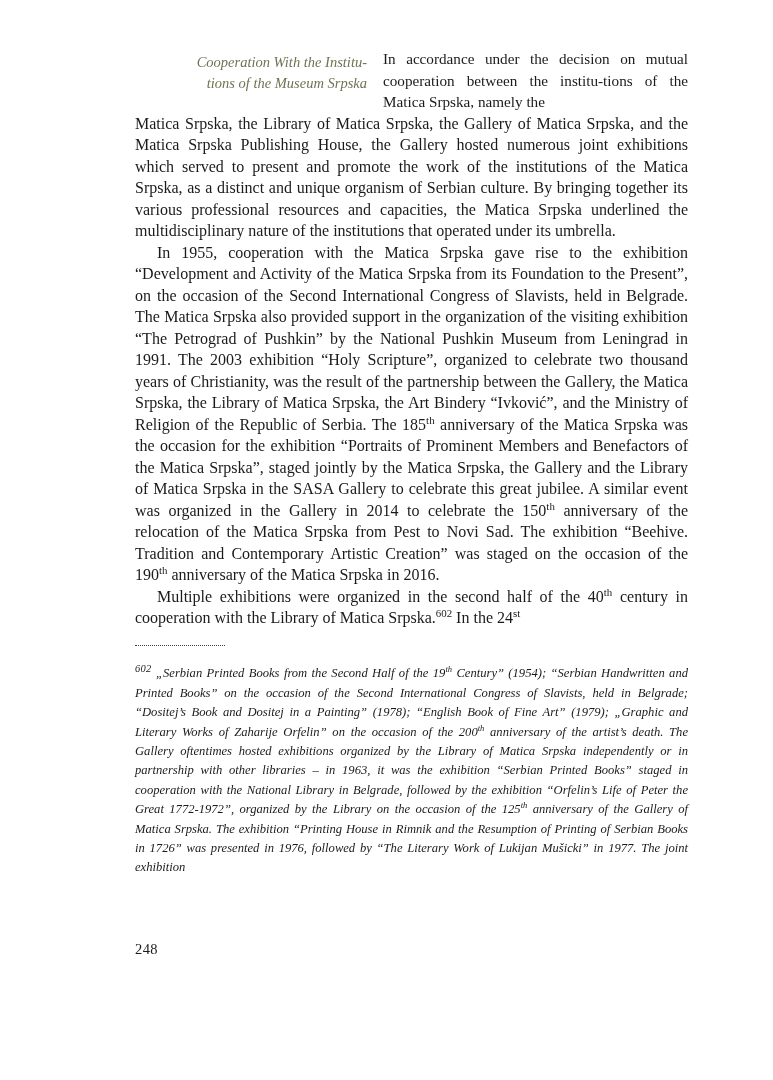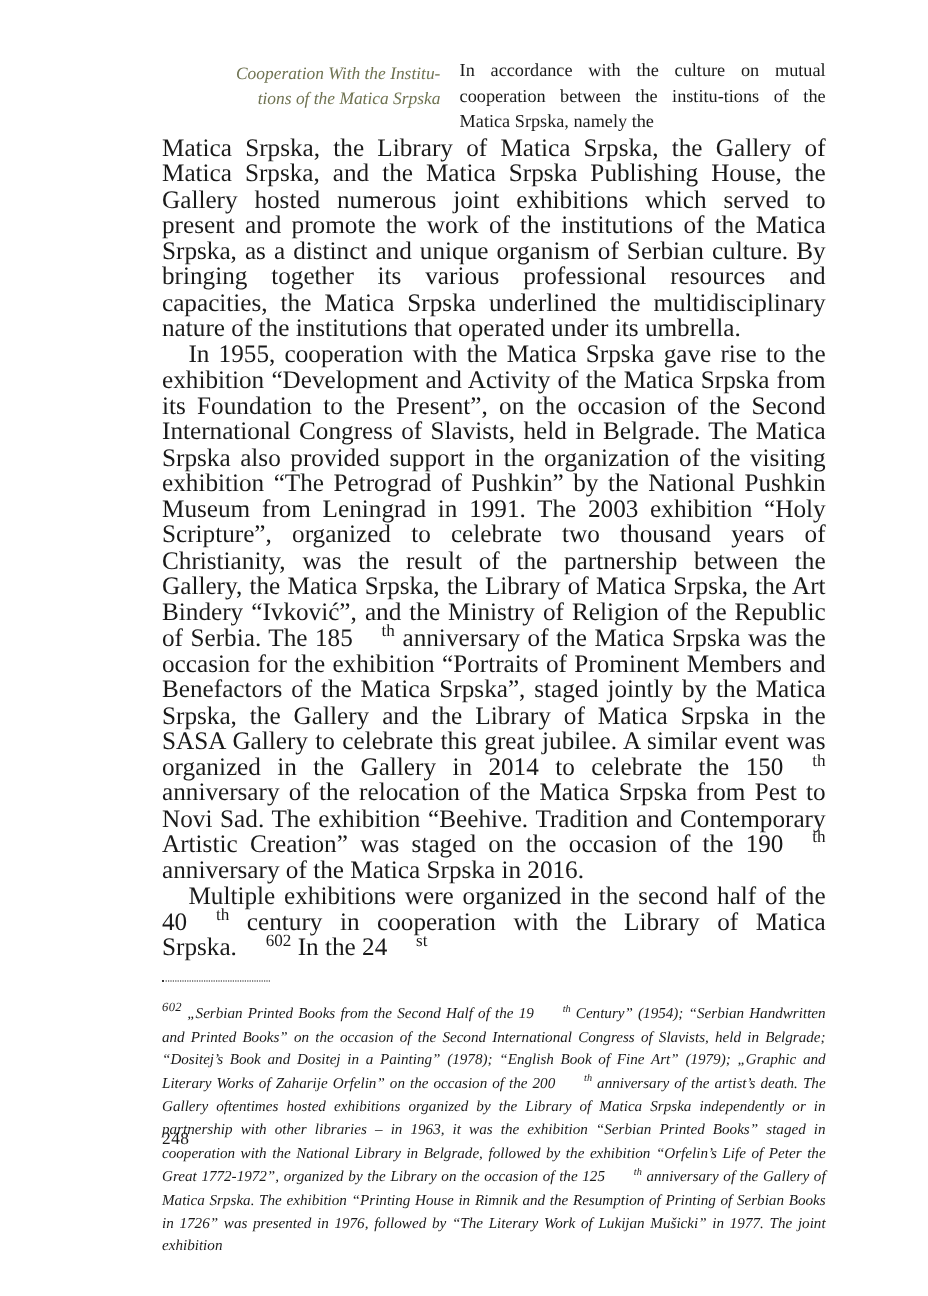--- a/index.html
+++ b/index.html
@@ -42,21 +42,21 @@
   }
   .first-par {
     margin-left: 248px;
     font-size: 15.2px;
     line-height: 21.5px;
     text-align: justify;
     text-justify: inter-word;
   }
   p.body {
     margin: 0;
-    font-size: 21px;
+    font-size: 16px;
     line-height: 21.5px;
     text-align: justify;
     text-justify: inter-word;
     hyphens: manual;
   }
   p.body.indent {
     text-indent: 22px;
   }
   .flow {
     margin-top: 0;
@@ -83,42 +83,41 @@
   }
   .fn-marker {
     font-size: 10.5px;
     vertical-align: super;
     letter-spacing: 0.3px;
   }
   sup {
     font-size: 0.68em;
     vertical-align: super;
     line-height: 0;
-    margin-left: 24px;
   }
   .page-number {
     position: absolute;
     left: 135px;
     bottom: 122px;
     font-size: 14.5px;
     color: #1a1a1a;
     letter-spacing: 0.4px;
   }
 </style>
 </head>
 <body>
 
 <div class="page">
 
   <div class="sidenote-block">
     <div class="sidenote">
       <span>Cooperation With the Institu-</span>
-      <span>tions of the Matica Srpska</span>
+      <span>tions of the Museum Srpska</span>
     </div>
-    <div class="first-par">In accordance with the culture on mutual cooperation between the institu-tions of the Matica Srpska, namely the</div>
+    <div class="first-par">In accordance under the decision on mutual cooperation between the institu-tions of the Matica Srpska, namely the</div>
   </div>
 
   <p class="body flow">Matica Srpska, the Library of Matica Srpska, the Gallery of Matica Srpska, and the Matica Srpska Publishing House, the Gallery hosted numerous joint exhibitions which served to present and promote the work of the institutions of the Matica Srpska, as a distinct and unique organism of Serbian culture. By bringing together its various professional resources and capacities, the Matica Srpska underlined the multidisciplinary nature of the institutions that operated under its umbrella.</p>
 
   <p class="body indent"><span>In 1955, cooperation with the Matica Srpska gave rise to the exhibition “Development and Activity of the Matica Srpska from its Foundation to the Present”, on the occasion of the Second International Congress of Slavists, held in Belgrade. The Matica Srpska also provided support in the organization of the visiting exhibition “The Petrograd of Pushkin” by the National Pushkin Museum from Leningrad in 1991. The 2003 exhibition “Holy Scripture”, organized to celebrate two thousand years of Christianity, was the result of the partnership between the Gallery, the Matica Srpska, the Library of Matica Srpska, the Art Bindery “Ivković”, and the Ministry of Religion of the Republic of Serbia. The 185</span><sup>th</sup><span> anniversary of the Matica Srpska was the occasion for the exhibition “Portraits of Prominent Members and Benefactors of the Matica Srpska”, staged jointly by the Matica Srpska, the Gallery and the Library of Matica Srpska in the SASA Gallery to celebrate this great jubilee. A similar event was organized in the Gallery in 2014 to celebrate the 150</span><sup>th</sup><span> anniversary of the relocation of the Matica Srpska from Pest to Novi Sad. The exhibition “Beehive. Tradition and Contemporary Artistic Creation” was staged on the occasion of the 190</span><sup>th</sup><span> anniversary of the Matica Srpska in 2016.</span></p>
 
   <p class="body indent"><span>Multiple exhibitions were organized in the second half of the 40</span><sup>th</sup><span> century in cooperation with the Library of Matica Srpska.</span><sup>602</sup><span> In the 24</span><sup>st</sup></p>
 
   <hr class="footnote-rule">
 

